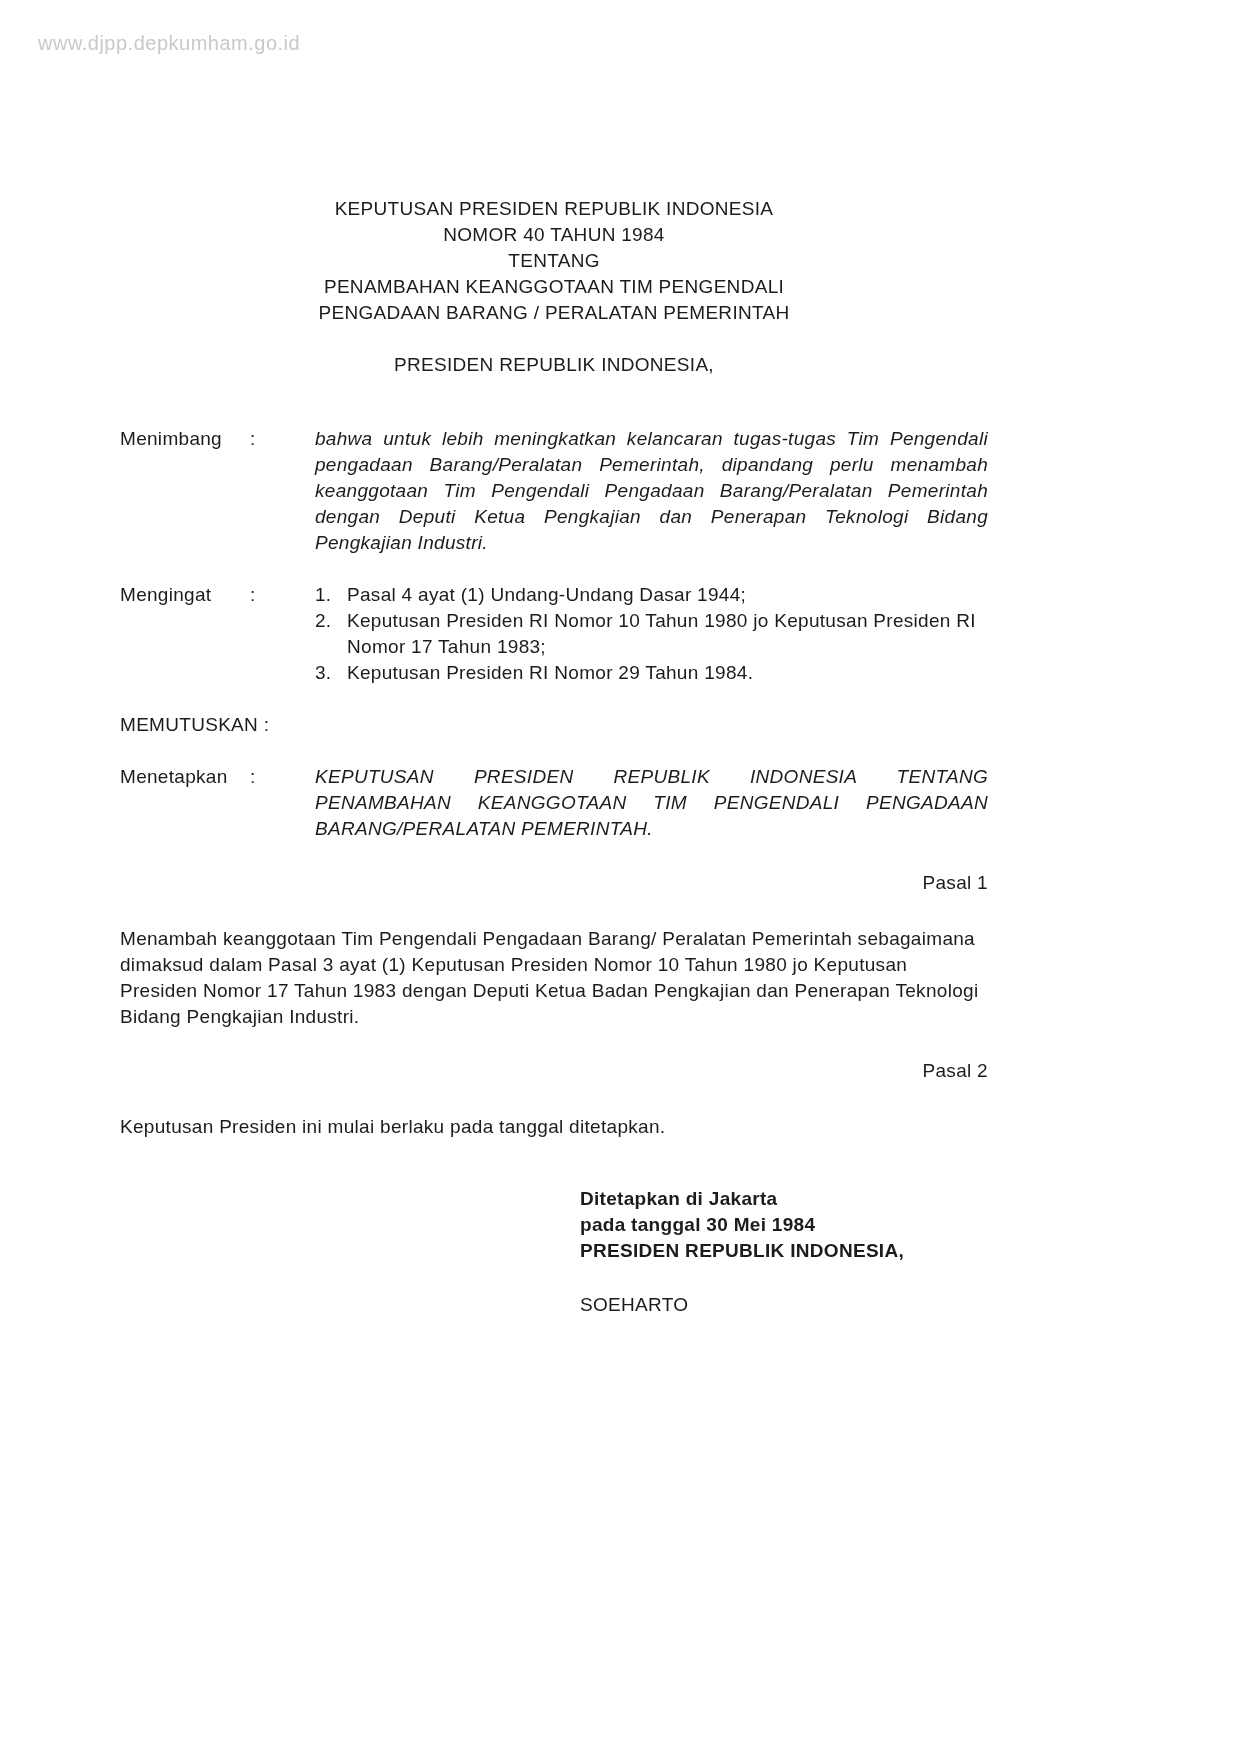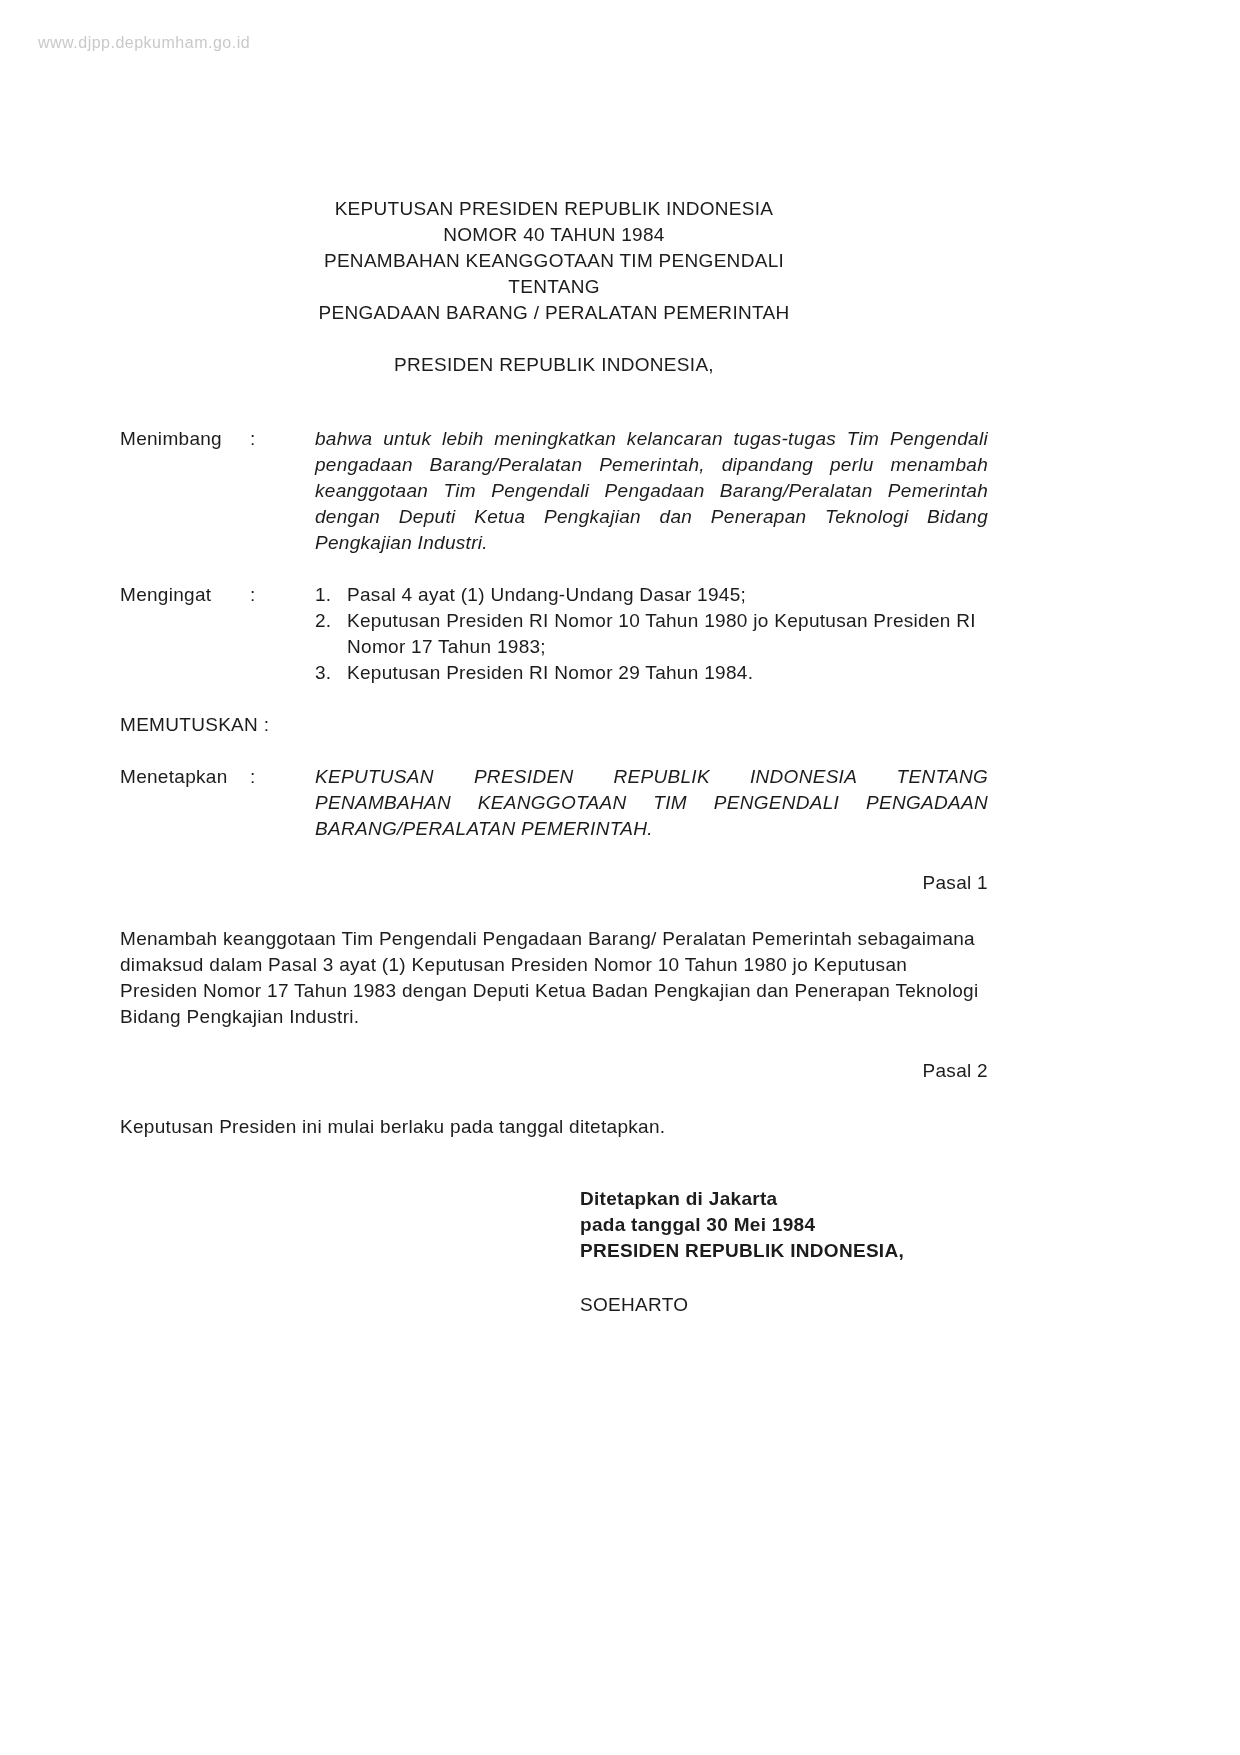--- a/index.html
+++ b/index.html
@@ -12,21 +12,21 @@
     color: #1c1c1c;
     font-size: 19px;
     line-height: 26px;
     letter-spacing: 0.3px;
     overflow: hidden;
   }
   .watermark {
     position: absolute;
     top: 30px;
     left: 38px;
-    font-size: 16px;
+    font-size: 20px;
     color: #c9c9c9;
     letter-spacing: 0.5px;
     user-select: none;
   }
   .content {
     position: absolute;
     left: 120px;
     top: 196px;
     width: 868px;
   }
@@ -80,40 +80,40 @@
 
 <div class="page">
 
   <div class="watermark">www.djpp.depkumham.go.id</div>
 
   <div class="content">
 
     <div class="doc-header">
       <div>KEPUTUSAN PRESIDEN REPUBLIK INDONESIA</div>
       <div>NOMOR 40 TAHUN 1984</div>
+      <div>TENTANG</div>
       <div>PENAMBAHAN KEANGGOTAAN TIM PENGENDALI</div>
-      <div>TENTANG</div>
       <div>PENGADAAN BARANG / PERALATAN PEMERINTAH</div>
     </div>
 
     <div class="salutation">PRESIDEN REPUBLIK INDONESIA,</div>
 
     <div class="clause-row menimbang-row">
       <div class="clause-label">Menimbang</div>
       <div class="clause-colon">:</div>
       <div class="clause-text-justify">bahwa untuk lebih meningkatkan kelancaran tugas-tugas Tim Pengendali pengadaan Barang/Peralatan Pemerintah, dipandang perlu menambah keanggotaan Tim Pengendali Pengadaan Barang/Peralatan Pemerintah dengan Deputi Ketua Pengkajian dan Penerapan Teknologi Bidang Pengkajian Industri.</div>
     </div>
 
     <div class="clause-row mengingat-row">
       <div class="clause-label">Mengingat</div>
       <div class="clause-colon">:</div>
       <div class="mengingat-list">
         <div class="mengingat-item">
           <span class="num">1.</span>
-          <span>Pasal 4 ayat (1) Undang-Undang Dasar 1945;</span>
+          <span>Pasal 4 ayat (1) Undang-Undang Dasar 1944;</span>
         </div>
         <div class="mengingat-item">
           <span class="num">2.</span>
           <span>Keputusan Presiden RI Nomor 10 Tahun 1980 jo Keputusan Presiden RI Nomor 17 Tahun 1983;</span>
         </div>
         <div class="mengingat-item">
           <span class="num">3.</span>
           <span>Keputusan Presiden RI Nomor 29 Tahun 1984.</span>
         </div>
       </div>

